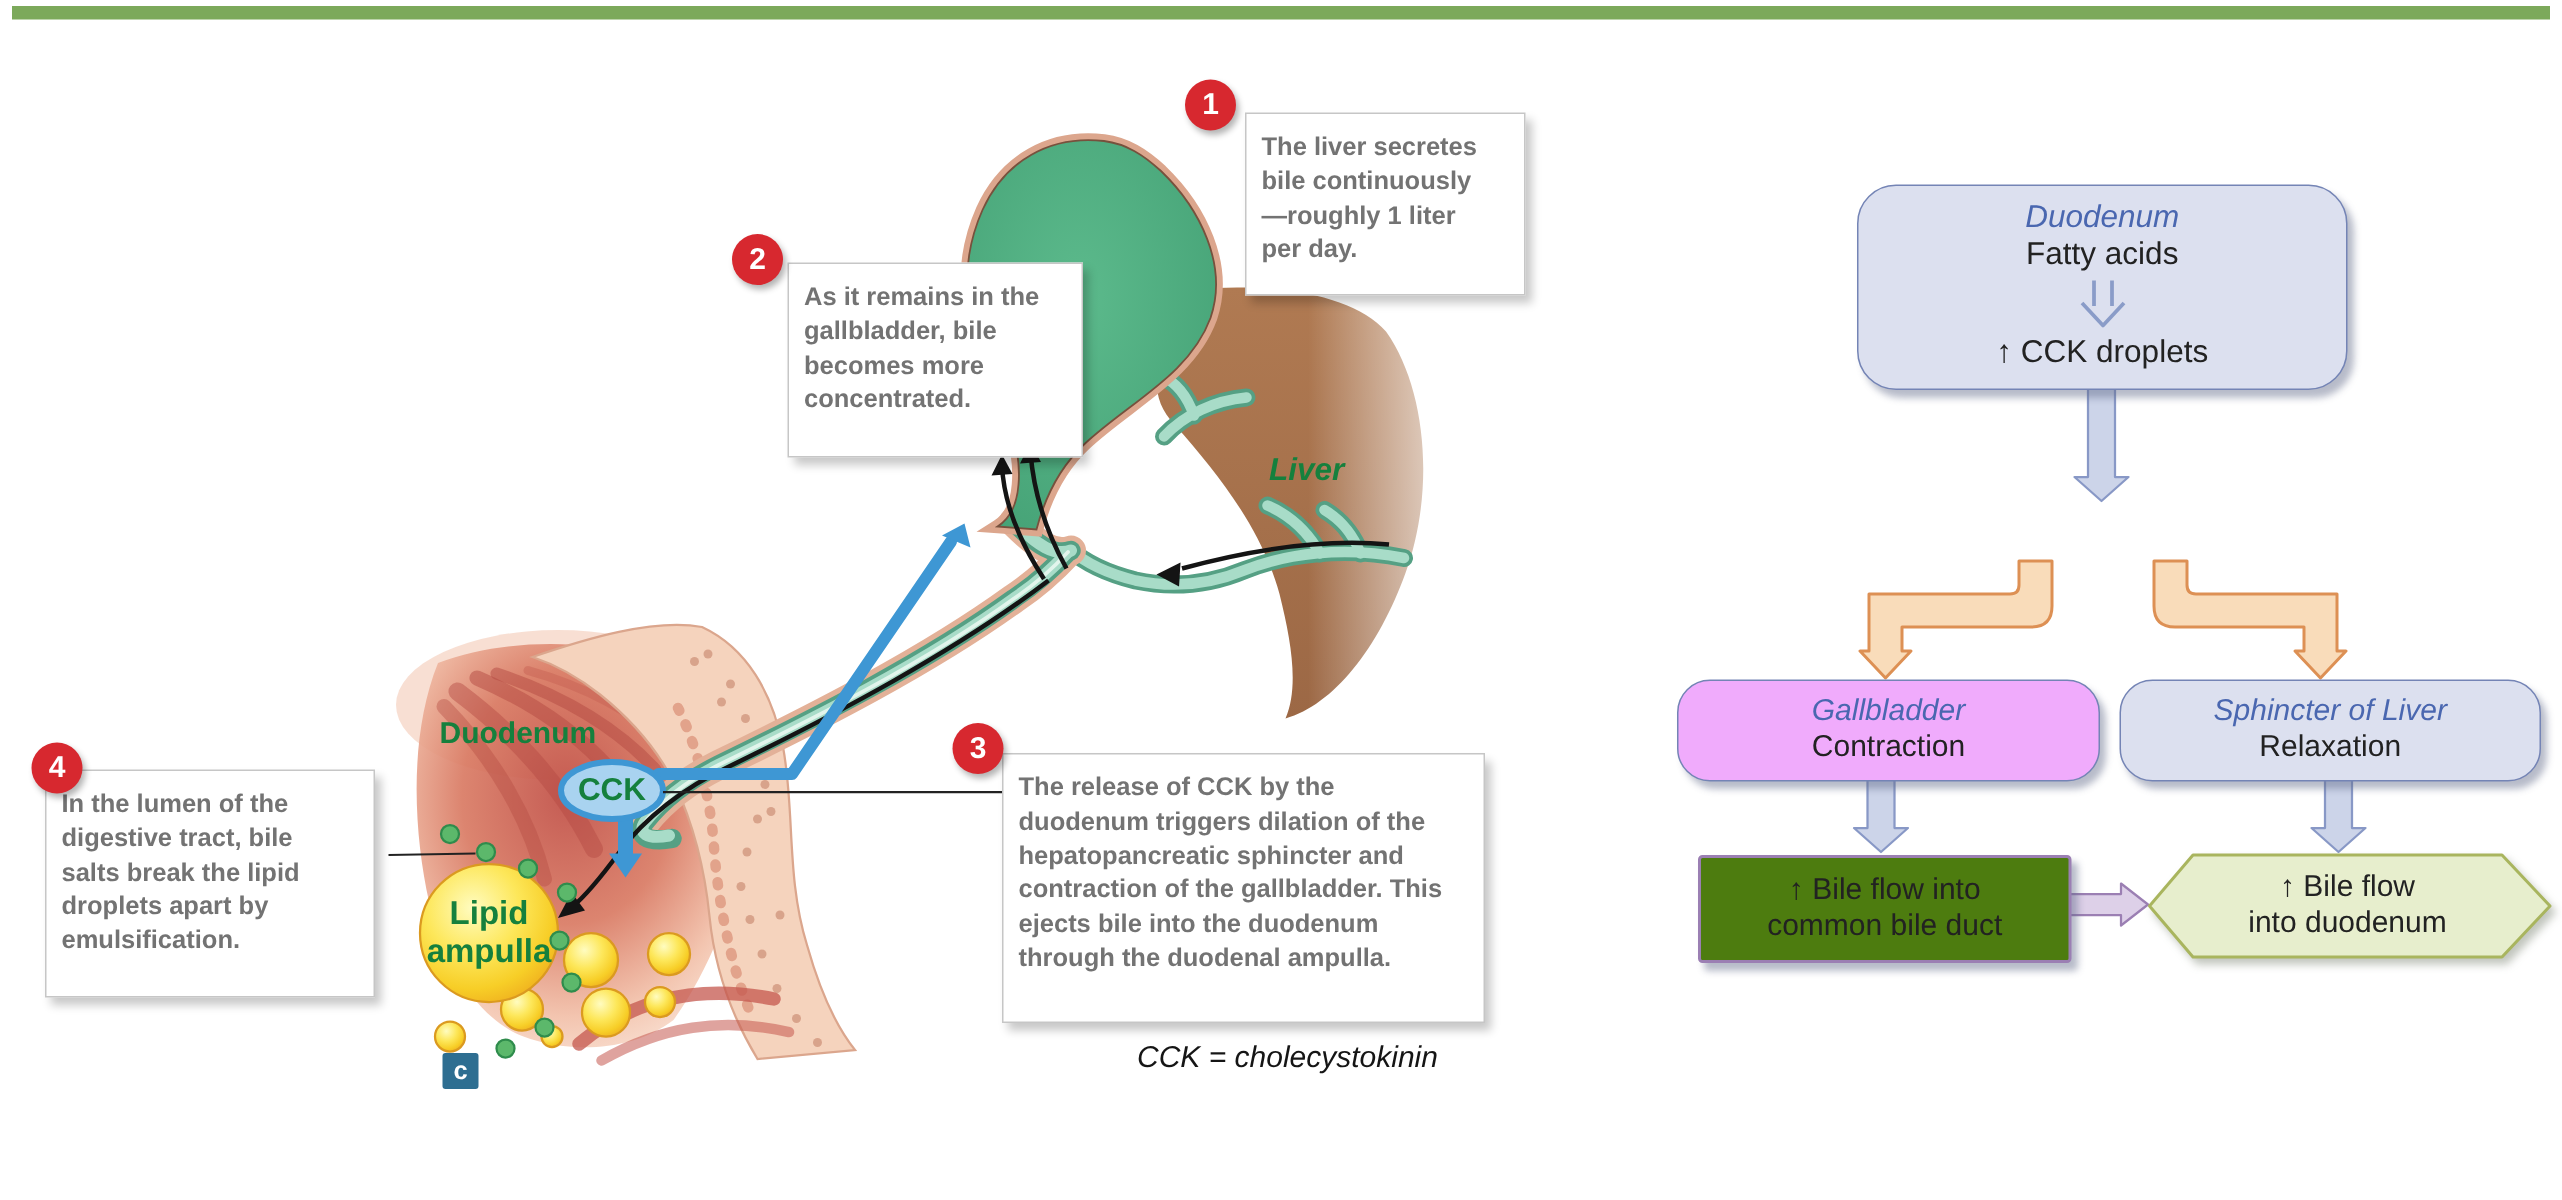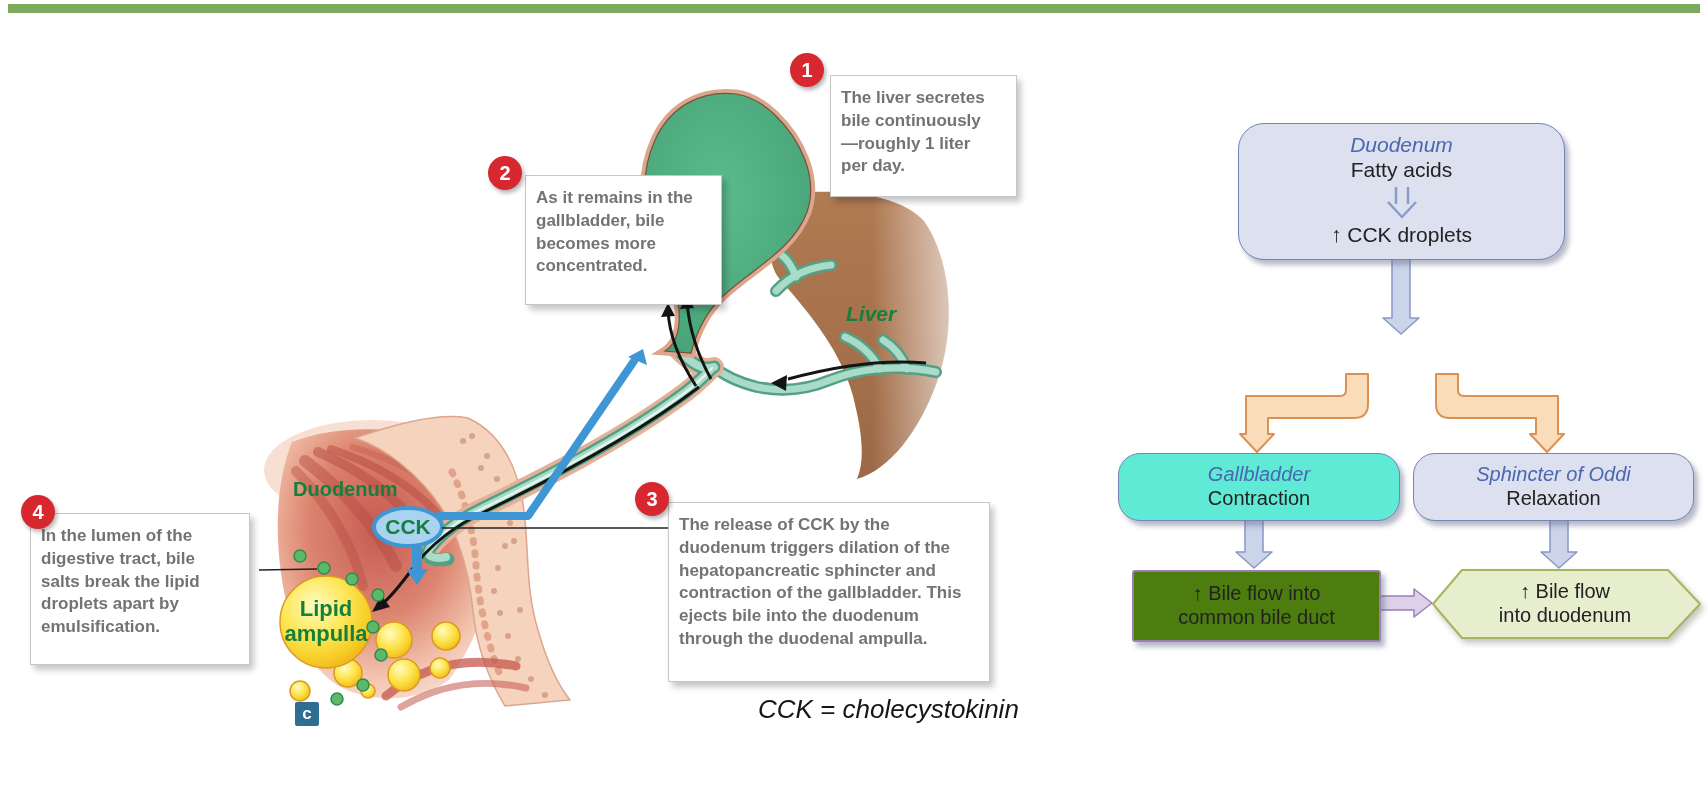--- a/index.html
+++ b/index.html
@@ -20,31 +20,31 @@
   .alabel{position:absolute;z-index:4;font-weight:bold;color:#15803d;}
   .lbl-duodenum{left:293px;top:478px;font-size:20px;}
   .lbl-liver{left:846px;top:302px;font-size:21px;font-style:italic;}
   .lbl-cck{left:378px;top:515px;width:60px;text-align:center;font-size:21px;}
   .lbl-lipid{left:266px;top:597px;width:120px;text-align:center;font-size:22px;line-height:1.12;}
 
   
   .panel-badge{position:absolute;left:295px;top:702px;width:24px;height:24px;background:#2E6E91;
                color:#fff;font-weight:bold;font-size:17px;text-align:center;line-height:24px;z-index:4;border-radius:2px;}
   .cap-title{position:absolute;left:330px;top:703px;font-weight:bold;font-size:21px;z-index:4;}
-  .cap-abbrev{position:absolute;left:758px;top:694px;font-style:italic;font-size:26px;z-index:4;color:#151515;}
+  .cap-abbrev{position:absolute;left:758px;top:694px;font-style:italic;font-size:20px;z-index:4;color:#151515;}
 
   
   .fbox{position:absolute;z-index:3;display:flex;flex-direction:column;align-items:center;justify-content:center;
         text-align:center;font-size:20px;color:#222;}
   .shadowed{box-shadow:4px 5px 5px rgba(95,105,135,.45);}
   .it-blue{font-style:italic;color:#4A67B0;}
   .fA{left:1238px;top:123px;width:327px;height:137px;border-radius:26px;background:#DCE0EF;
       border:1.6px solid #7484B5;font-size:21px;justify-content:flex-start;padding-top:9px;box-sizing:border-box;}
   .fB{left:1238px;top:328px;width:307px;height:45px;background:#F9DCBA;border:1.6px solid #DD9054;font-size:21px;}
-  .fC{left:1118px;top:453px;width:280px;height:66px;border-radius:22px;background:#5eead4;border:1.6px solid #7484B5;}
+  .fC{left:1118px;top:453px;width:280px;height:66px;border-radius:22px;background:#f0abfc;border:1.6px solid #7484B5;}
   .fD{left:1413px;top:453px;width:279px;height:66px;border-radius:22px;background:#DCE0EF;border:1.6px solid #7484B5;}
   .fE{left:1132px;top:570px;width:245px;height:68px;background:#4d7c0f;border:2px solid #9B7FB3;border-radius:3px;text-align:right;}
   .fF{left:1462px;top:574px;width:206px;height:60px;z-index:3;box-shadow:none;}
   .fline{line-height:1.18;}
 </style>
 </head>
 <body>
 
 <div id="stage">
   <div class="topbar"></div>
@@ -274,21 +274,21 @@
     <div class="fline">↑ CCK droplets</div>
   </div>
 
 
   <div class="fbox fC shadowed">
     <div class="fline it-blue">Gallbladder</div>
     <div class="fline">Contraction</div>
   </div>
 
   <div class="fbox fD shadowed">
-    <div class="fline it-blue">Sphincter of Oddi</div>
+    <div class="fline it-blue">Sphincter of Liver</div>
     <div class="fline">Relaxation</div>
   </div>
 
   <div class="fbox fE shadowed">
     <div class="fline">↑ Bile flow into</div>
     <div class="fline">common bile duct</div>
   </div>
 
   <div class="fbox fF">
     <div class="fline">↑ Bile flow</div>

